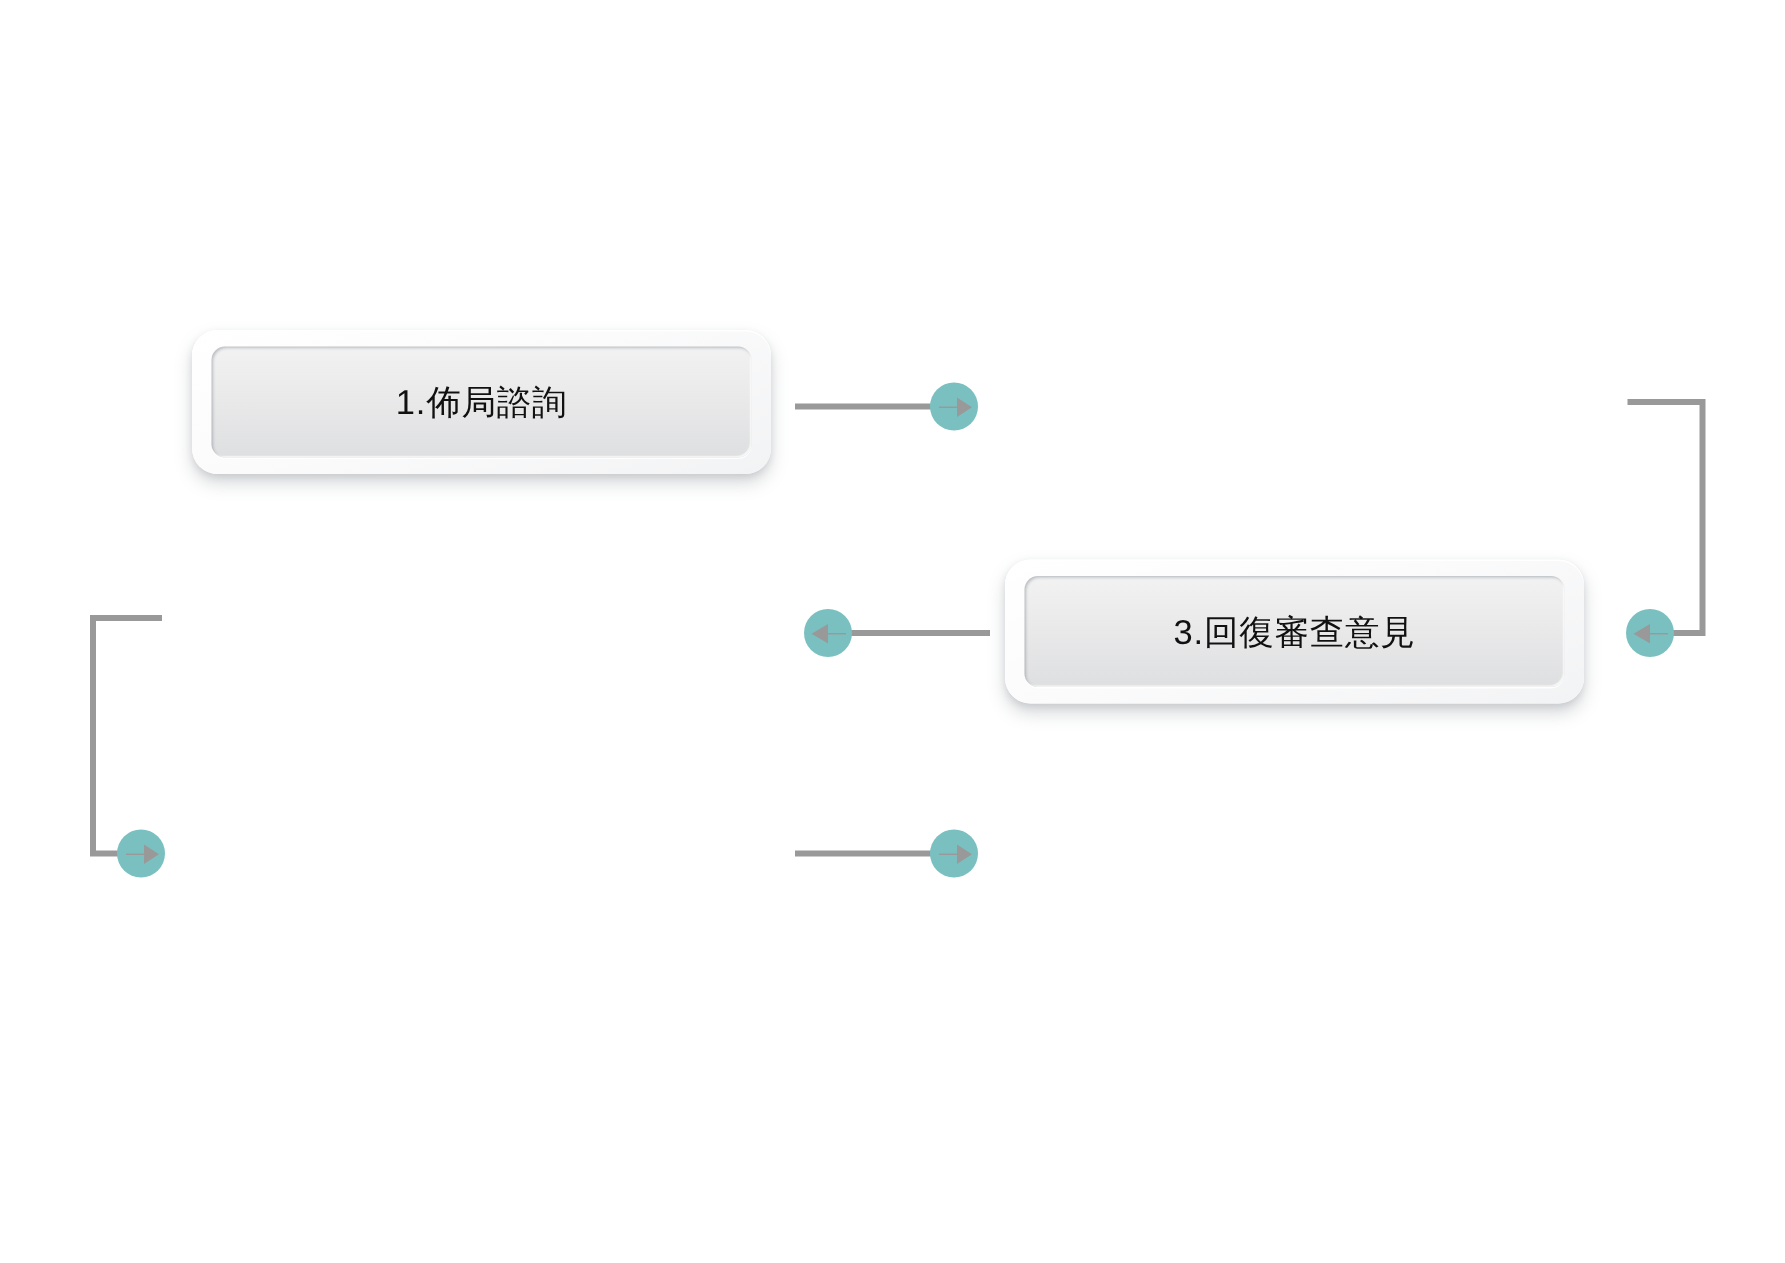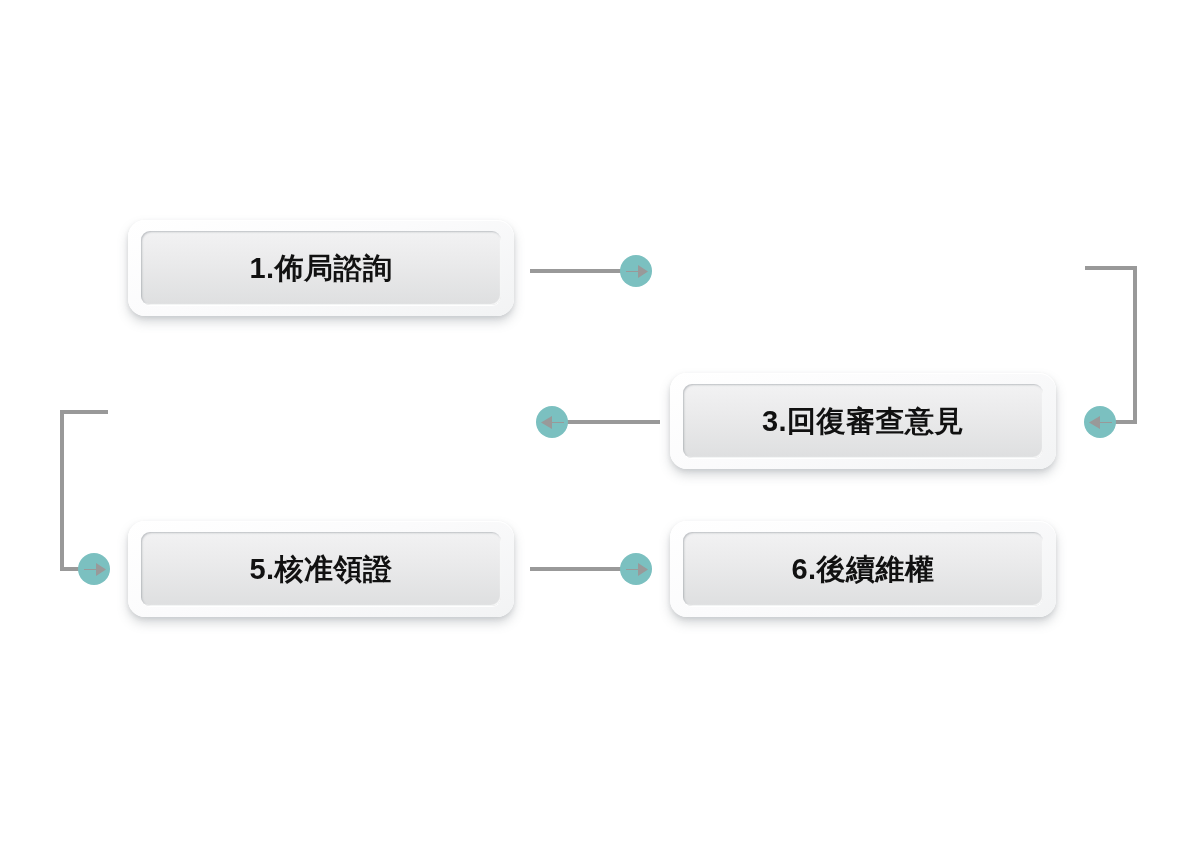--- a/index.html
+++ b/index.html
@@ -55,22 +55,22 @@
     box-shadow:
       inset 1px 1px 2px rgba(120, 126, 134, 0.45),
       inset -1px -1px 1px rgba(255, 255, 255, 0.85),
       0 1px 0 rgba(255, 255, 255, 0.9);
     display: flex;
     align-items: center;
     justify-content: center;
   }
 
   .node-label {
-    font-size: 29px;
-    font-weight: bold;
+    font-size: 23px;
+    font-weight: normal;
     color: #111111;
     letter-spacing: 0.5px;
     line-height: 1;
     text-align: left;
     user-select: none;
   }
 
   
   .n1 { left: 128px; top: 220px; }
   .n2 { left: 670px; top: 220px; }
@@ -128,25 +128,15 @@
   </div>
 
 
   <div class="node n3">
     <div class="node-inner">
       <span class="node-label">3.回復審查意見</span>
     </div>
   </div>
 
 
-  <div class="node n5">
-    <div class="node-inner">
-      <span class="node-label">5.核准領證</span>
-    </div>
-  </div>
 
-  <div class="node n6">
-    <div class="node-inner">
-      <span class="node-label">6.後續維權</span>
-    </div>
-  </div>
 
 </div>
 
 </body></html>

